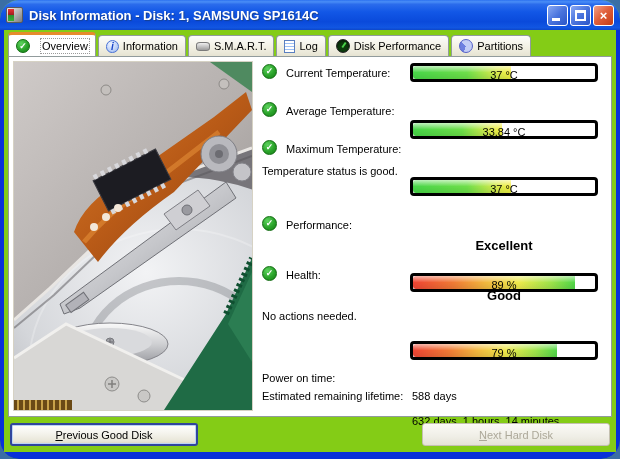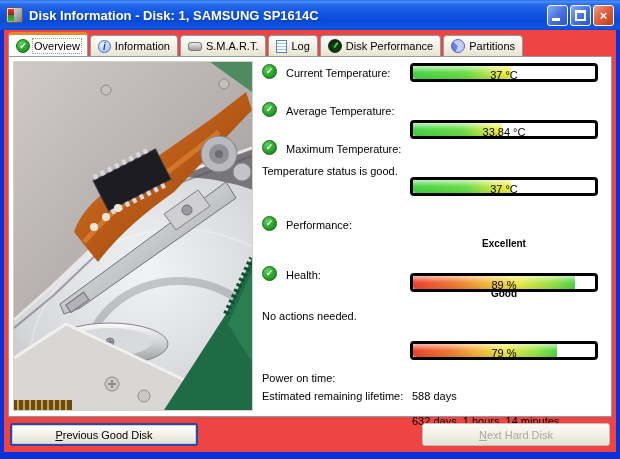--- a/index.html
+++ b/index.html
@@ -1,17 +1,17 @@
 <!DOCTYPE html>
 <html><head>
 <meta charset="utf-8">
 <style>
   html,body{margin:0;padding:0;background:#3a6ea5;}
   *{box-sizing:border-box;font-family:"Liberation Sans",sans-serif;}
-  .window{position:relative;width:620px;height:459px;background:#ef4444;overflow:hidden;}
+  .window{position:relative;width:620px;height:459px;background:#84cc16;overflow:hidden;border-radius:19px;}
   .abs{position:absolute;}
 
   
   .frame-left{left:0;top:30px;width:4px;bottom:0;background:#0831d9;}
   .frame-right{right:0;top:30px;width:4px;bottom:0;background:#0831d9;}
   .frame-bottom{left:0;right:0;bottom:0;height:7px;background:#0831d9;}
 
   
   .titlebar{left:0;top:0;width:620px;height:30px;
     background:linear-gradient(180deg,#2c71f0 0%,#4a8ef6 6%,#2b6cec 14%,#1257e6 40%,#0a4adb 72%,#1156e2 92%,#0d47c8 100%);
@@ -30,21 +30,21 @@
   .glyph-close{position:absolute;left:0;top:0;width:100%;height:100%;color:#fff;font-weight:bold;font-size:13px;line-height:19px;text-align:center;}
 
   
   .tabstrip{left:8px;top:33px;height:23px;display:flex;align-items:flex-end;}
   .tab{height:21px;display:flex;align-items:center;gap:4px;padding:0 7px;margin-right:2px;
     border:1px solid #919b9c;border-bottom:none;border-radius:4px 4px 0 0;
     background:linear-gradient(180deg,#fdfdfb 0%,#f1efe2 60%,#e6e3d2 100%);
     font-size:11px;color:#000;white-space:nowrap;}
   .tab.active{height:24px;background:#fff;position:relative;z-index:3;
     border-top:3px solid #e68b2c;padding-top:0;}
-  .tab.active .tab-label{outline:1px dotted #9a9a9a;outline-offset:1px;}
+  .tab.active .tab-label{outline:1px dotted #9a9a9a;outline-offset:1px;margin-left:8px;}
 
   
   .chk{width:14px;height:14px;border-radius:50%;flex:0 0 auto;
     background:radial-gradient(circle at 35% 30%,#5fd35f,#2aa32a 55%,#177d17);
     border:1px solid #0e6b0e;color:#fff;font-size:9px;font-weight:bold;line-height:12px;text-align:center;}
   .ico-info{width:13px;height:13px;border-radius:50% 50% 50% 6px;background:radial-gradient(circle at 35% 30%,#eef3ff,#bcd0f7 60%,#8fb0ee);border:1px solid #4a72d6;
     color:#1a46c8;font-weight:bold;font-size:10px;line-height:12px;text-align:center;font-style:italic;}
   .ico-smart{width:14px;height:9px;border-radius:4px/3px;background:linear-gradient(180deg,#efefef,#9b9b9b);border:1px solid #7a7a7a;}
   .ico-log{width:11px;height:13px;background:linear-gradient(180deg,#fff 0 2px,#9cc0f5 2px 3px,#fff 3px 5px,#9cc0f5 5px 6px,#fff 6px 8px,#9cc0f5 8px 9px,#fff 9px);border:1px solid #5a7fc0;}
   .ico-gauge{width:14px;height:14px;border-radius:50%;background:radial-gradient(circle at 50% 60%,#0c3b0c 40%,#061f06 75%);border:1px solid #222;position:relative;}
@@ -69,21 +69,21 @@
   .bar{width:188px;height:19px;background:#fff;border:3px solid #000000;border-radius:4px;position:relative;overflow:hidden;}
   .bar .fill{position:absolute;left:0;top:0;bottom:0;border-radius:3px 0 0 3px;}
   .fill.temp{background:
     linear-gradient(180deg,rgba(255,255,255,.65) 0%,rgba(255,255,255,0) 50%,rgba(0,90,0,.12) 100%),
     linear-gradient(90deg,#49d549 0%,#6ede4a 55%,#d9ea4e 85%,#f6ef43 100%);}
   .fill.perf{background:
     linear-gradient(180deg,rgba(255,255,255,.6) 0%,rgba(255,255,255,0) 50%,rgba(0,0,0,.08) 100%),
     linear-gradient(90deg,#ee4433 0%,#f07a35 25%,#f2b83e 45%,#eeea4c 65%,#9fe44a 85%,#51d648 100%);}
   .bar .val{position:absolute;left:0;right:0;top:0;bottom:0;text-align:center;font-size:11px;line-height:18px;color:#000;}
 
-  .rating{width:188px;text-align:center;font-size:10px;font-weight:bold;}
+  .rating{width:188px;text-align:center;font-size:13px;font-weight:bold;}
 
   
   .btn{height:23px;border:1px solid #003c74;border-radius:3px;font-size:11px;color:#000;
     background:linear-gradient(180deg,#ffffff 0%,#f4f3ec 45%,#e8e6d8 85%,#d8d5c2 100%);
     display:flex;align-items:center;justify-content:center;box-shadow:inset 0 0 0 1px #e9f1fb;}
   .btn.focused{border:2px solid #30459c;box-shadow:inset 0 0 0 1px #bcd4f6;}
   .btn.disabled{border:1px solid #c4c0b0;color:#aca899;background:linear-gradient(180deg,#fbfaf6,#efeee6 60%,#e5e3d6);box-shadow:none;}
   .mn{text-decoration:underline;}
 </style>
 </head>

